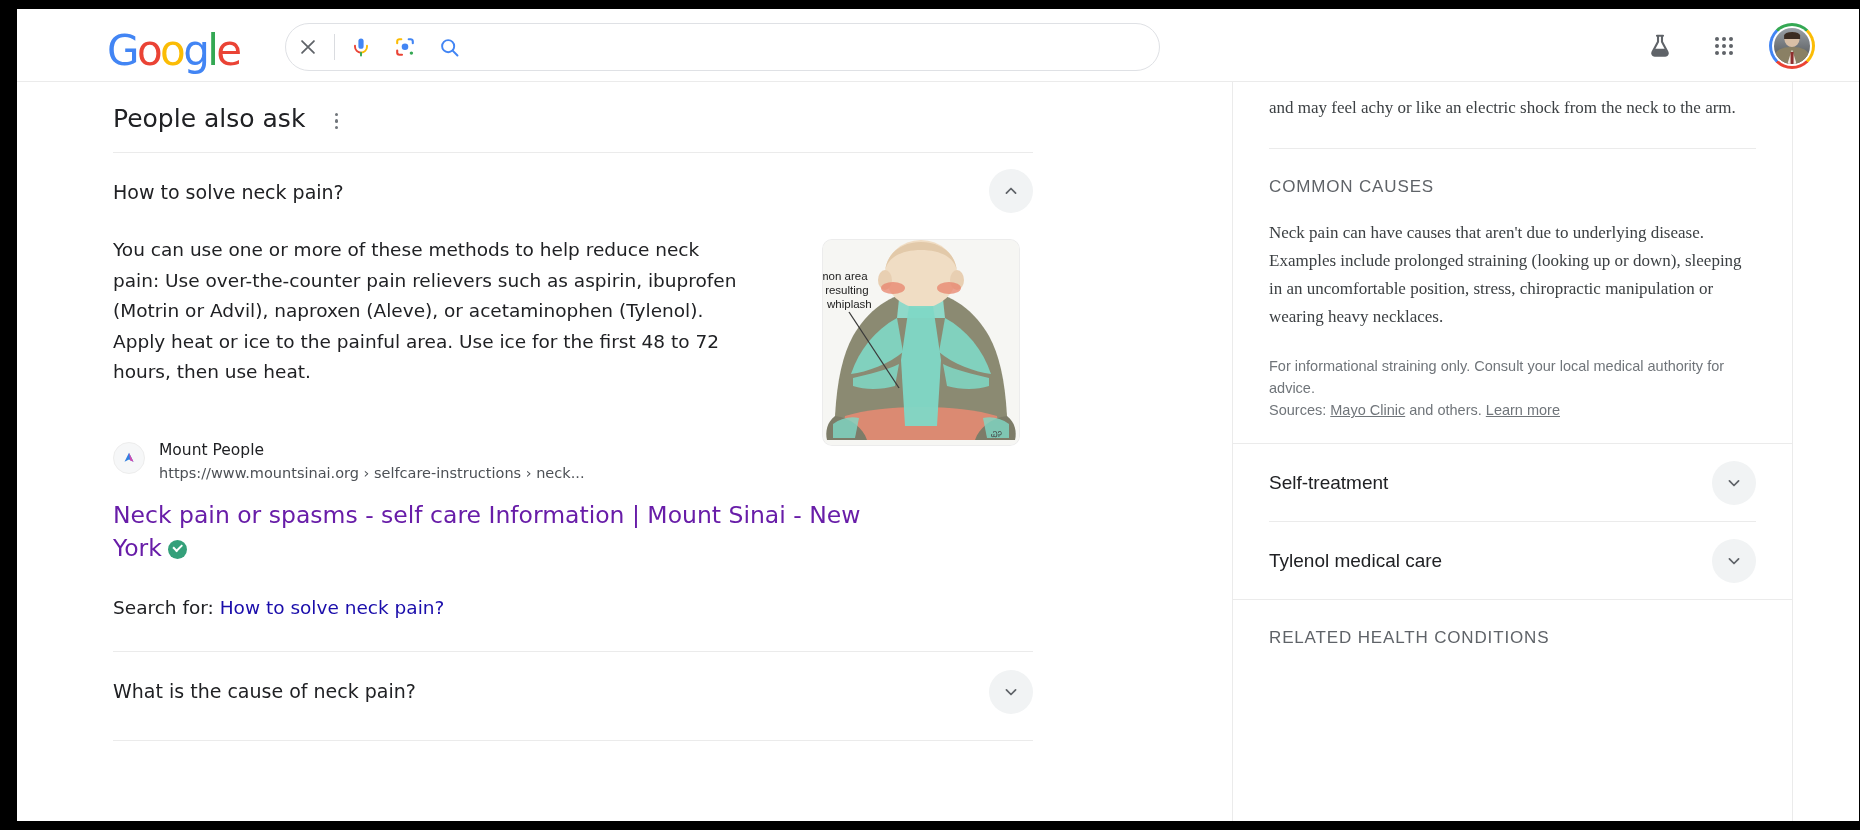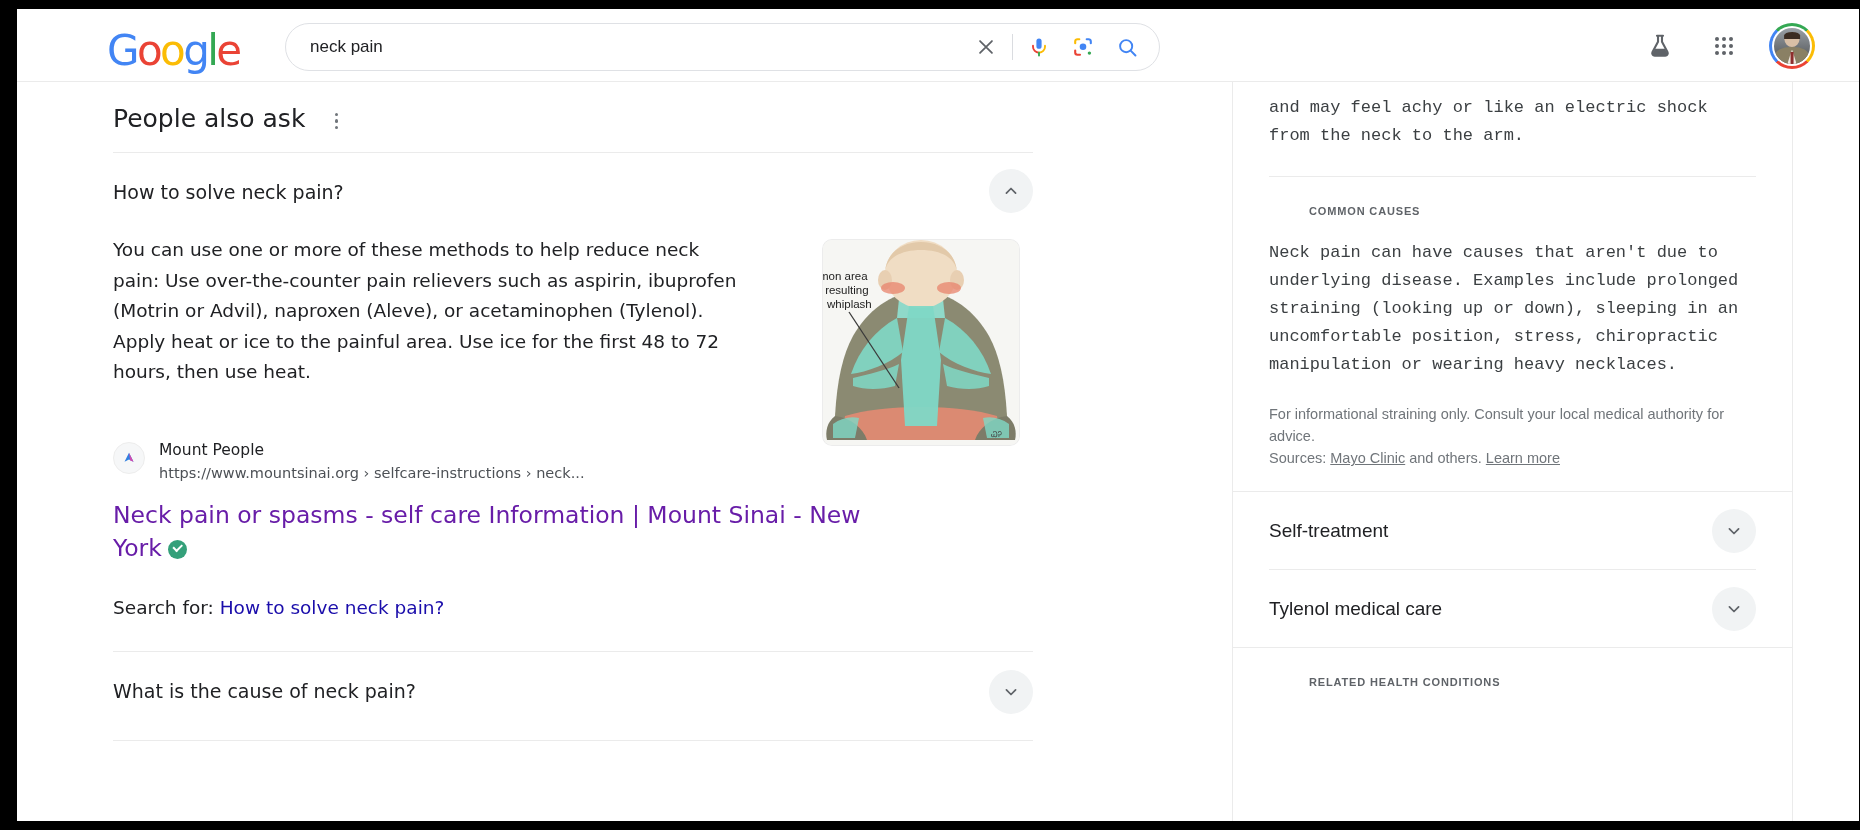--- a/index.html
+++ b/index.html
@@ -342,40 +342,39 @@
     position: absolute;
     left: 1215px; top: 0;
     width: 561px; height: 739px;
     border-left: 1px solid #ebebeb;
     border-right: 1px solid #ebebeb;
     background: #fff;
   }
   #kp-inner { padding: 0 36px; }
 
   .kp-para {
-    font-family: Liberation Mono, monospace;
+    font-family: Liberation Serif, serif;
     font-size: 17px;
     line-height: 28px;
     color: #3c4043;
   }
   #kp-top-para { padding-top: 12px; }
   .kp-rule {
     height: 1px;
     background: #ebebeb;
     margin: 26px 0 0 0;
   }
   .kp-section-label {
     font-family: "Liberation Sans", sans-serif;
-    font-size: 11px;
-    font-weight: bold;
+    font-size: 17px;
+    font-weight: normal;
     letter-spacing: 0.85px;
     color: #5f6368;
     text-transform: uppercase;
     padding-top: 28px;
-    margin-left: 40px;
   }
   #kp-causes-para { padding-top: 22px; }
   #kp-disclaimer {
     padding-top: 24px;
     font-family: "Liberation Sans", sans-serif;
     font-size: 14.5px;
     line-height: 22px;
     color: #70757a;
   }
   #kp-disclaimer .ul {
@@ -407,23 +406,20 @@
   <div id="viewport">
 
     <div id="header">
       <div id="header-inner">
 
         <div class="glogo">
           <span class="gl-b">G</span><span class="gl-r">o</span><span class="gl-y">o</span><span class="gl-b">g</span><span class="gl-g">l</span><span class="gl-r">e</span>
         </div>
 
         <div id="searchbar">
-          <div id="search-input-wrap">
-            <input id="search-input" type="text" value="neck pain" style="">
-          </div>
 
           <div class="sb-icon" title="Clear">
             <svg width="22" height="22" viewBox="0 0 24 24" aria-hidden="true">
               <path d="M5.5 5.5 L18.5 18.5 M18.5 5.5 L5.5 18.5" stroke="#5f6368" stroke-width="1.9" stroke-linecap="round" fill="none"></path>
             </svg>
           </div>
 
           <div class="sb-divider"></div>
 
           <div class="sb-icon" title="Search by voice">

